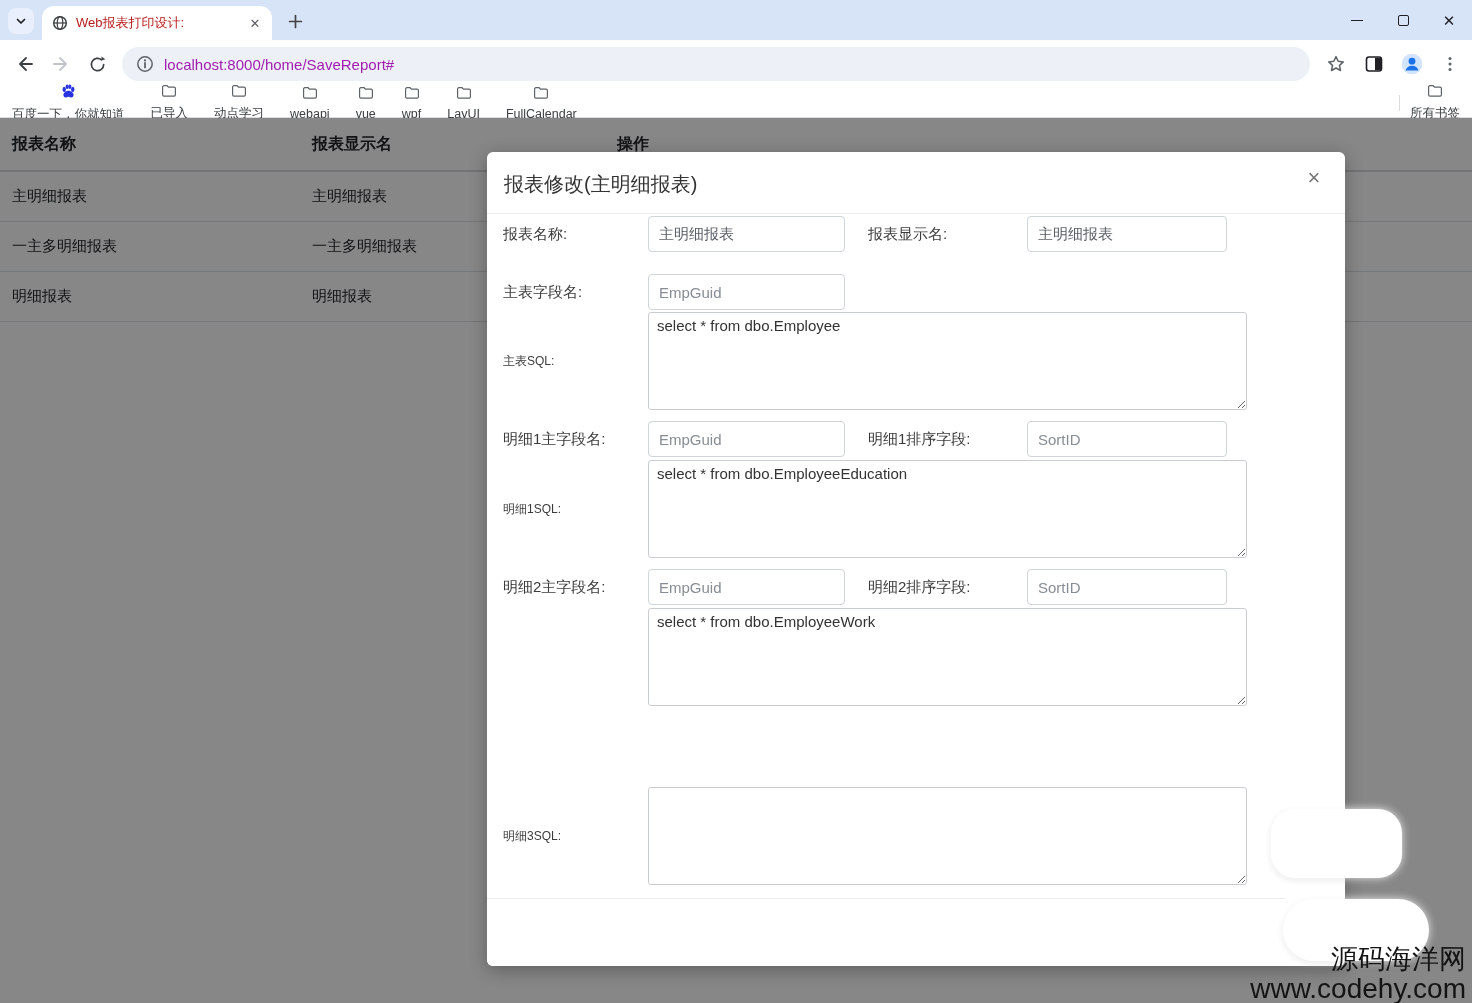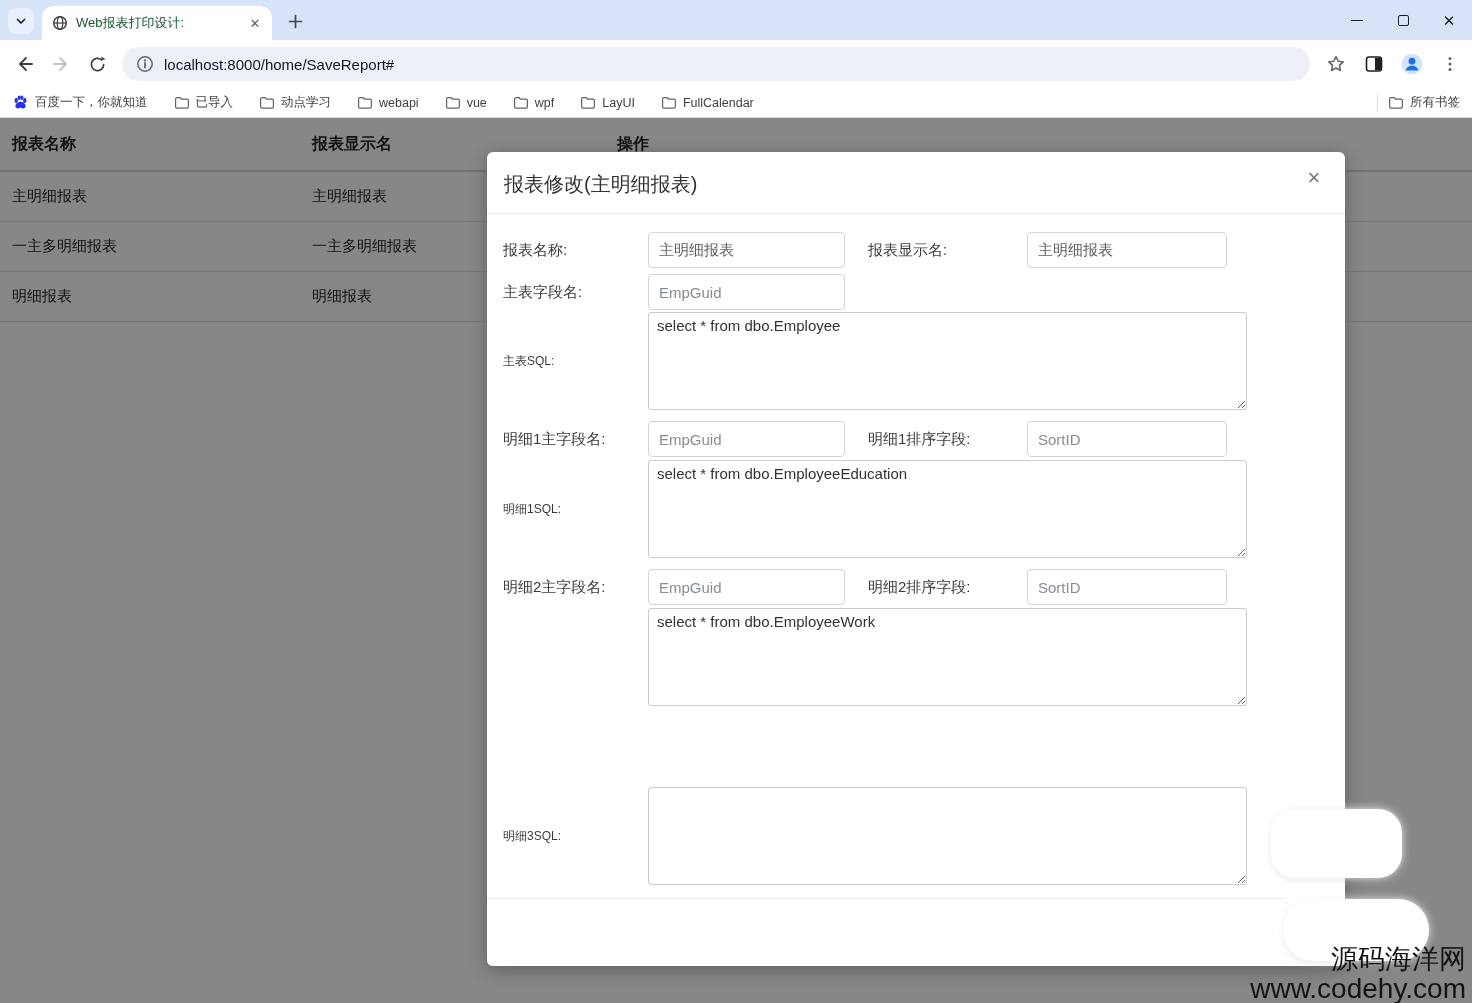--- a/index.html
+++ b/index.html
@@ -6,45 +6,45 @@
   html,body { width:1472px; height:1003px; overflow:hidden;
     font-family:"Liberation Sans","DejaVu Sans",sans-serif; }
   .browser { position:relative; width:1472px; height:1003px; background:#fff; }
 
   
   .tabstrip { position:relative; height:40px; background:#d7e3f7; }
   .tab-search-btn { position:absolute; left:8px; top:8px; width:26px; height:26px;
     border-radius:8px; background:#e9effc; display:flex; align-items:center; justify-content:center; }
   .tab { position:absolute; left:42px; top:6px; width:230px; height:34px; background:#fff;
     border-radius:12px 12px 0 0; display:flex; align-items:center; padding:0 8px 0 10px; }
-  .tab-title { flex:1; font-size:13px; color:#14532d; white-space:nowrap; overflow:hidden; margin-left:8px; }
+  .tab-title { flex:1; font-size:13px; color:#b91c1c; white-space:nowrap; overflow:hidden; margin-left:8px; }
   .tab-close { width:18px; height:18px; border-radius:50%; display:flex; align-items:center; justify-content:center;
     font-size:13px; color:#5f6368; }
   .newtab-btn { position:absolute; left:284px; top:10px; width:22px; height:22px; display:flex;
     align-items:center; justify-content:center; }
   .win-controls { position:absolute; right:0; top:0; height:40px; display:flex; align-items:center; }
   .win-btn { width:46px; height:40px; display:flex; align-items:center; justify-content:center; color:#202124; }
   .glyph-min { width:12px; border-bottom:1.6px solid #202124; height:0; }
   .glyph-max { width:11px; height:11px; border:1.6px solid #202124; border-radius:2px; }
   .glyph-close { font-size:15px; line-height:1; }
 
   
   .toolbar { position:relative; height:48px; background:#fff; display:flex; align-items:center; }
   .nav-btn { width:34px; height:34px; display:flex; align-items:center; justify-content:center; border-radius:50%; }
   .nav-btn.back { margin-left:8px; } .nav-btn.fwd { margin-left:2px; } .nav-btn.reload { margin-left:2px; }
   .omnibox { position:absolute; left:122px; top:7px; width:1188px; height:34px; background:#edf1f7;
     border-radius:17px; display:flex; align-items:center; padding:0 14px; }
-  .omni-url { font-size:15px; color:#0f172a; margin-left:10px; }
+  .omni-url { font-size:15px; color:#a21caf; margin-left:10px; }
   .tb-right { position:absolute; right:10px; top:7px; height:34px; display:flex; align-items:center; gap:14px; }
   .tb-icon { width:24px; height:24px; display:flex; align-items:center; justify-content:center; }
 
   
   .bookmarks { position:relative; height:30px; background:#fff; display:flex; align-items:center;
     padding-left:12px; border-bottom:1px solid #dadce0; }
-  .bm-item { display:flex; align-items:center; gap:6px; margin-right:26px; font-size:12.5px; color:#3c4043; white-space:nowrap; }
+  .bm-item { display:flex; align-items:center; gap:6px; margin-right:26px; font-size:12.5px; color:#3c4043; white-space:nowrap;flex-direction:column; }
   .bm-right { position:absolute; right:12px; top:0; height:100%; display:flex; align-items:center; gap:10px; }
   .bm-divider { width:1px; height:16px; background:#dadce0; }
 
   
   .content { position:relative; height:885px; background:#fff; overflow:hidden; }
   .report-table { width:100%; border-collapse:collapse; }
   .report-table th { text-align:left; font-size:16px; font-weight:700; color:#212529;
     padding:16px 12px 15px 12px; border-bottom:2px solid #d7dadd; }
   .report-table td { font-size:15px; color:#212529; padding:15px 12px; border-bottom:1px solid #dee2e6; }
   .col1 { width:300px; } .col2 { width:305px; }
@@ -294,21 +294,21 @@
       </table>
 
     <div class="overlay"></div>
 
     <div class="modal">
       <div class="modal-header">
         <span class="modal-title">报表修改(主明细报表)</span>
         <span class="modal-close">×</span>
       </div>
 
-      <div class="frow" style="top:80px">
+      <div class="frow" style="top:64px">
         <span class="lbl">报表名称:</span>
         <input class="fin p1 val-cn" value="主明细报表" style="">
         <span class="lbl2">报表显示名:</span>
         <input class="fin p2 val-cn" value="主明细报表" style="">
       </div>
 
       <div class="frow" style="top:122px">
         <span class="lbl">主表字段名:</span>
         <input class="fin p1 val-en" value="EmpGuid" style="">
       </div>

